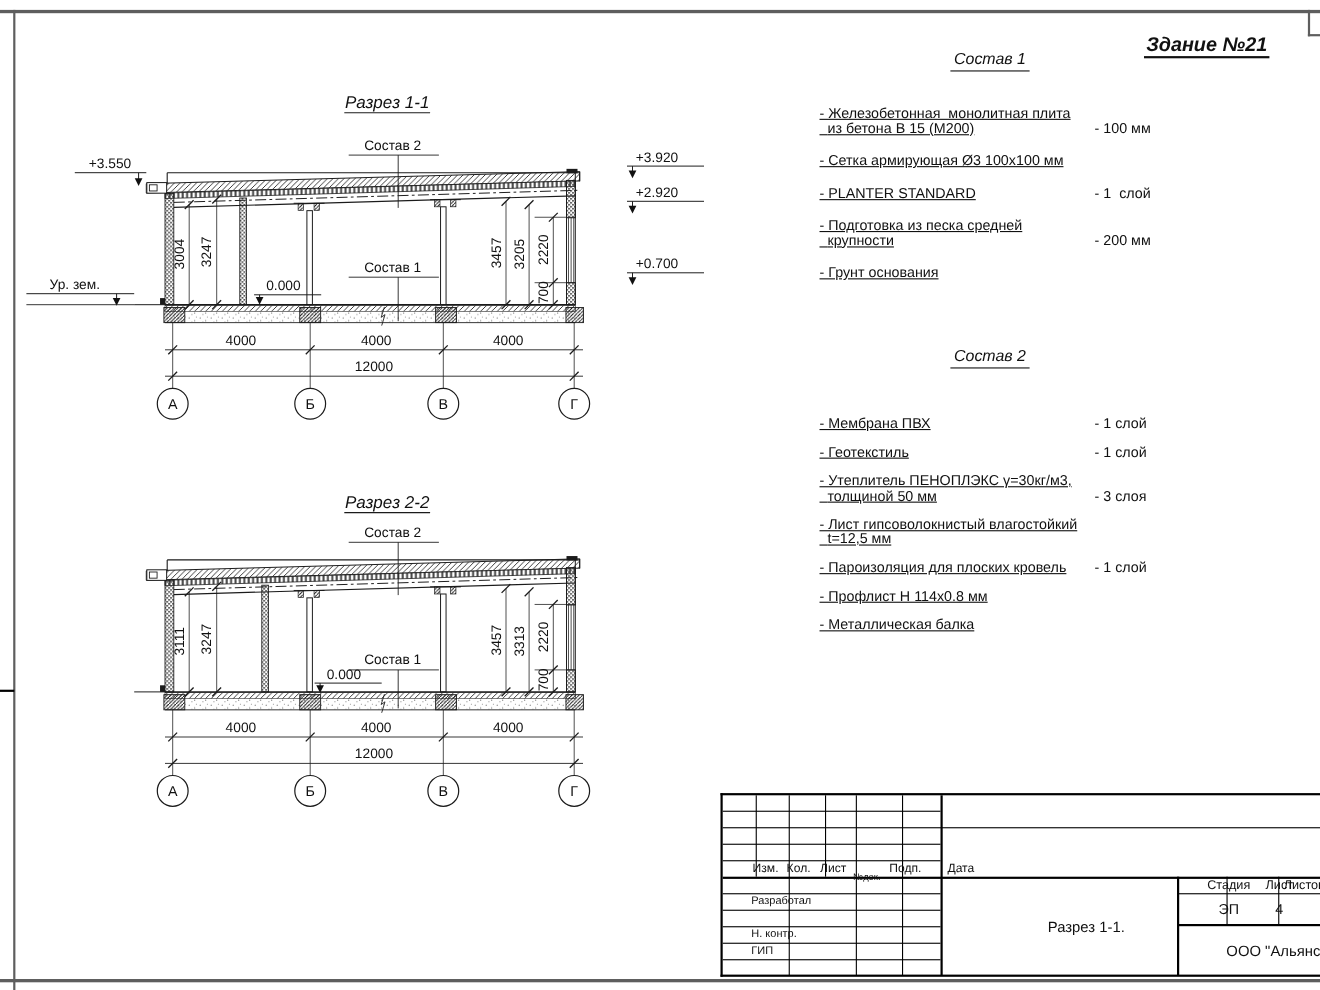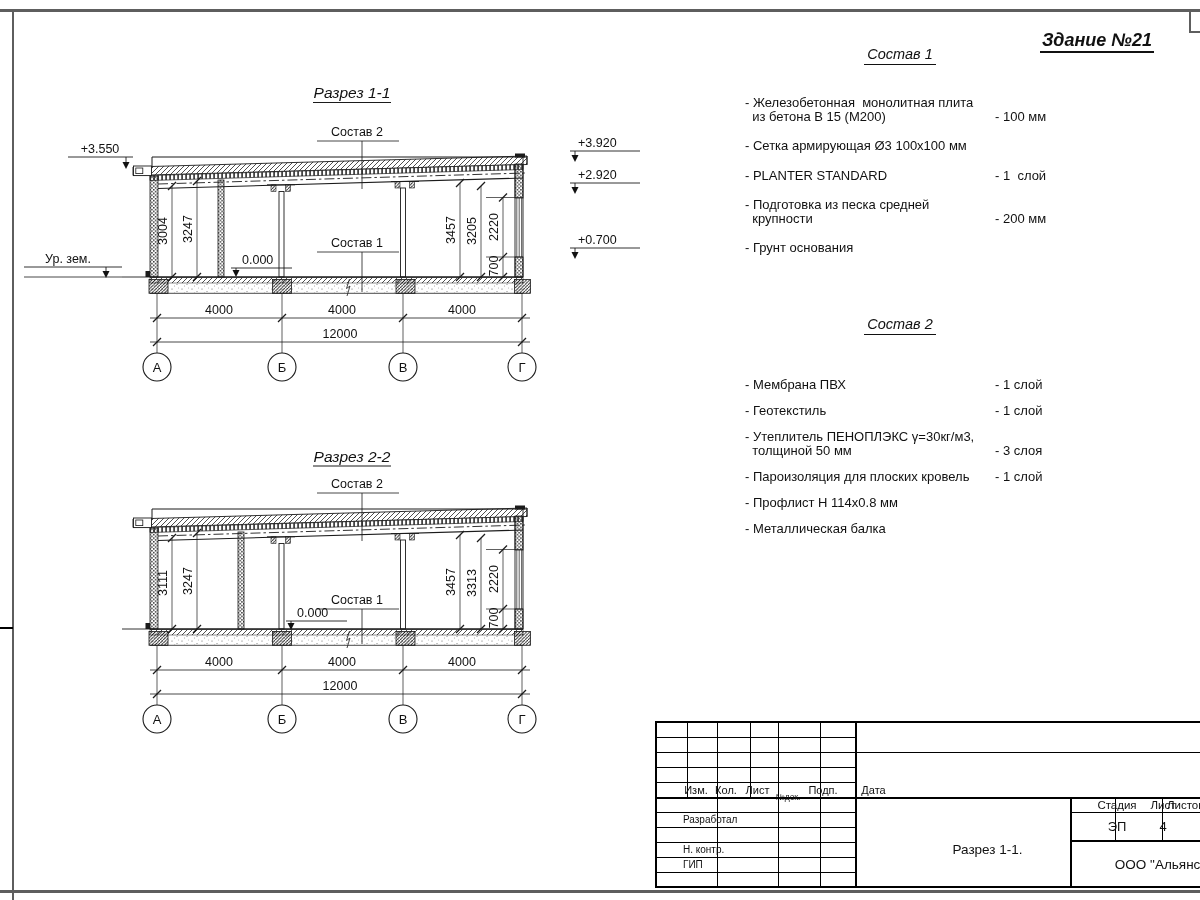--- a/index.html
+++ b/index.html
@@ -7,21 +7,21 @@
          font-family:"Liberation Sans",sans-serif;color:#111;}
   .abs{position:absolute;}
   .frameline{position:absolute;background:#5e5e5e;}
   .blk{position:absolute;background:#000;}
   
   .sheet-title{position:absolute;font-style:italic;font-weight:bold;font-size:18px;}
   .sheet-title span{border-bottom:2px solid #111;padding:0 2px 1px 2px;}
   .comp-title{position:absolute;width:320px;text-align:center;font-style:italic;font-size:14.5px;}
   .comp-title span{border-bottom:1.2px solid #111;padding:0 3px 2px 3px;}
   
-  .comp-list{position:absolute;width:330px;font-size:13px;line-height:13.5px;}
+  .comp-list{position:absolute;width:330px;font-size:13px;line-height:13.5px;text-decoration:underline;}
   .comp-item{position:relative;margin-bottom:16px;}
   .comp-list.tight .comp-item{margin-bottom:12.5px;}
   .comp-text{white-space:pre-wrap;width:260px;}
   .comp-val{position:absolute;left:250px;bottom:0;white-space:pre;}
   
   #stamp{position:absolute;left:655px;top:721px;width:545px;height:167px;
          border-top:2px solid #000;border-left:2px solid #000;border-bottom:2px solid #000;
          box-sizing:border-box;}
   .cell{position:absolute;display:flex;align-items:center;justify-content:center;overflow:hidden;padding-left:24px;}
   .cell.left{justify-content:flex-start;}
@@ -86,20 +86,25 @@
         <div class="comp-val">- 1 слой</div>
       </div>
     <div class="comp-item">
         <div class="comp-text">- Геотекстиль</div>
         <div class="comp-val">- 1 слой</div>
       </div>
     <div class="comp-item">
         <div class="comp-text">- Утеплитель ПЕНОПЛЭКС γ=30кг/м3,
   толщиной 50 мм</div>
         <div class="comp-val">- 3 слоя</div>
+      </div>
+    <div class="comp-item">
+        <div class="comp-text">- Лист гипсоволокнистый влагостойкий
+  t=12,5 мм</div>
+        <div class="comp-val"></div>
       </div>
     <div class="comp-item">
         <div class="comp-text">- Пароизоляция для плоских кровель</div>
         <div class="comp-val">- 1 слой</div>
       </div>
     <div class="comp-item">
         <div class="comp-text">- Профлист Н 114х0.8 мм</div>
         <div class="comp-val"></div>
       </div>
     <div class="comp-item">
@@ -345,17 +350,17 @@
     <div class="cell left" style="left:2px;top:89px;width:58px;height:15px;font-size:10px;">Разработал</div>
     <div class="cell left" style="left:2px;top:119px;width:58px;height:15px;font-size:10px;">Н. контр.</div>
     <div class="cell left" style="left:2px;top:134px;width:58px;height:15px;font-size:10px;text-align:center;">ГИП</div>
 
     <div class="cell" style="left:414px;top:74px;width:44px;height:15px;font-size:11.5px;">Стадия</div>
     <div class="cell" style="left:459px;top:74px;width:46px;height:15px;font-size:11.5px;">Лист</div>
     <div class="cell" style="left:506px;top:74px;width:37px;height:15px;font-size:11.5px;justify-content:flex-start;padding-left:4px;">Листов</div>
     <div class="cell" style="left:414px;top:90px;width:44px;height:27px;font-size:13px;">ЭП</div>
     <div class="cell" style="left:459px;top:90px;width:46px;height:27px;font-size:13px;">4</div>
 
-    <div class="cell" style="left:200px;top:74px;width:213px;height:104px;font-size:13.5px;">Разрез 1-1.</div>
+    <div class="cell" style="left:200px;top:74px;width:213px;height:90px;font-size:13.5px;">Разрез 1-1.</div>
     <div class="cell" style="left:415px;top:118px;width:128px;height:46px;font-size:13.5px;">ООО "Альянс"</div>
   </div>
 
 </div>
 
 </body></html>

